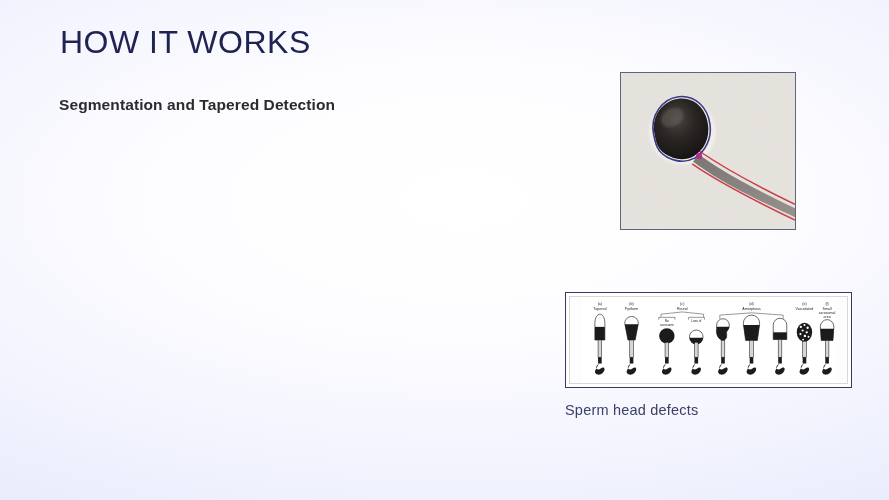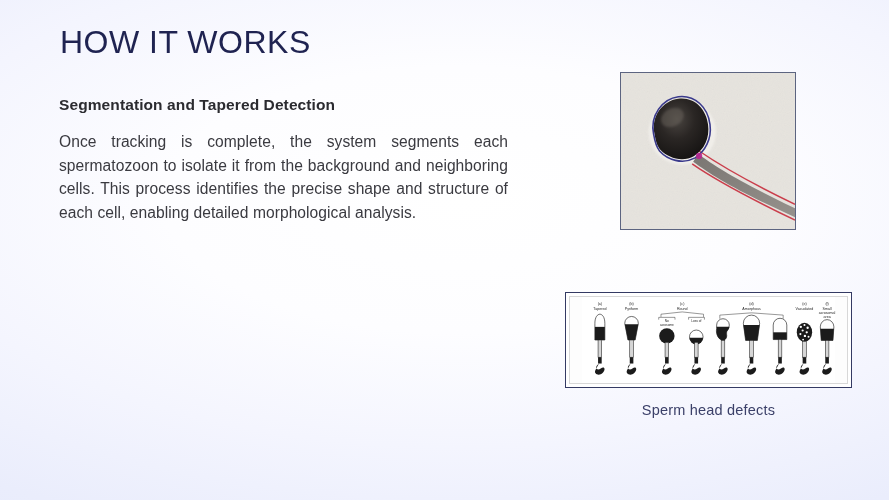--- a/index.html
+++ b/index.html
@@ -49,34 +49,33 @@
     padding:3px;
   }
   #fig-defects .inner{
     width:100%;height:100%;background:#fdfdfd;
     border:1px solid #d8d8d8;box-sizing:border-box;
   }
   #fig-defects svg{display:block;width:100%;height:100%;}
 
   #caption{
     position:absolute;left:565px;top:402px;width:287px;
-    text-align:center;font-size:14.5px;color:#3b4069;
+    text-align:left;font-size:14.5px;color:#3b4069;
     letter-spacing:.2px;
   }
 </style>
 </head>
 <body>
 
 <div id="slide">
 
   <div id="title">HOW IT WORKS</div>
 
   <div id="textcol">
     <div id="subhead">Segmentation and Tapered Detection</div>
-    <p class="para">Once tracking is complete, the system segments each spermatozoon to isolate it from the background and neighboring cells. This process identifies the precise shape and structure of each cell, enabling detailed morphological analysis.</p>
   </div>
 
   <div id="fig-micro">
     <svg viewBox="0 0 176 158" preserveAspectRatio="none">
       <defs>
         <radialGradient id="headGrad" cx="42%" cy="34%" r="72%">
           <stop offset="0%" stop-color="#4a4541"></stop>
           <stop offset="45%" stop-color="#2a2624"></stop>
           <stop offset="100%" stop-color="#141211"></stop>
         </radialGradient>

